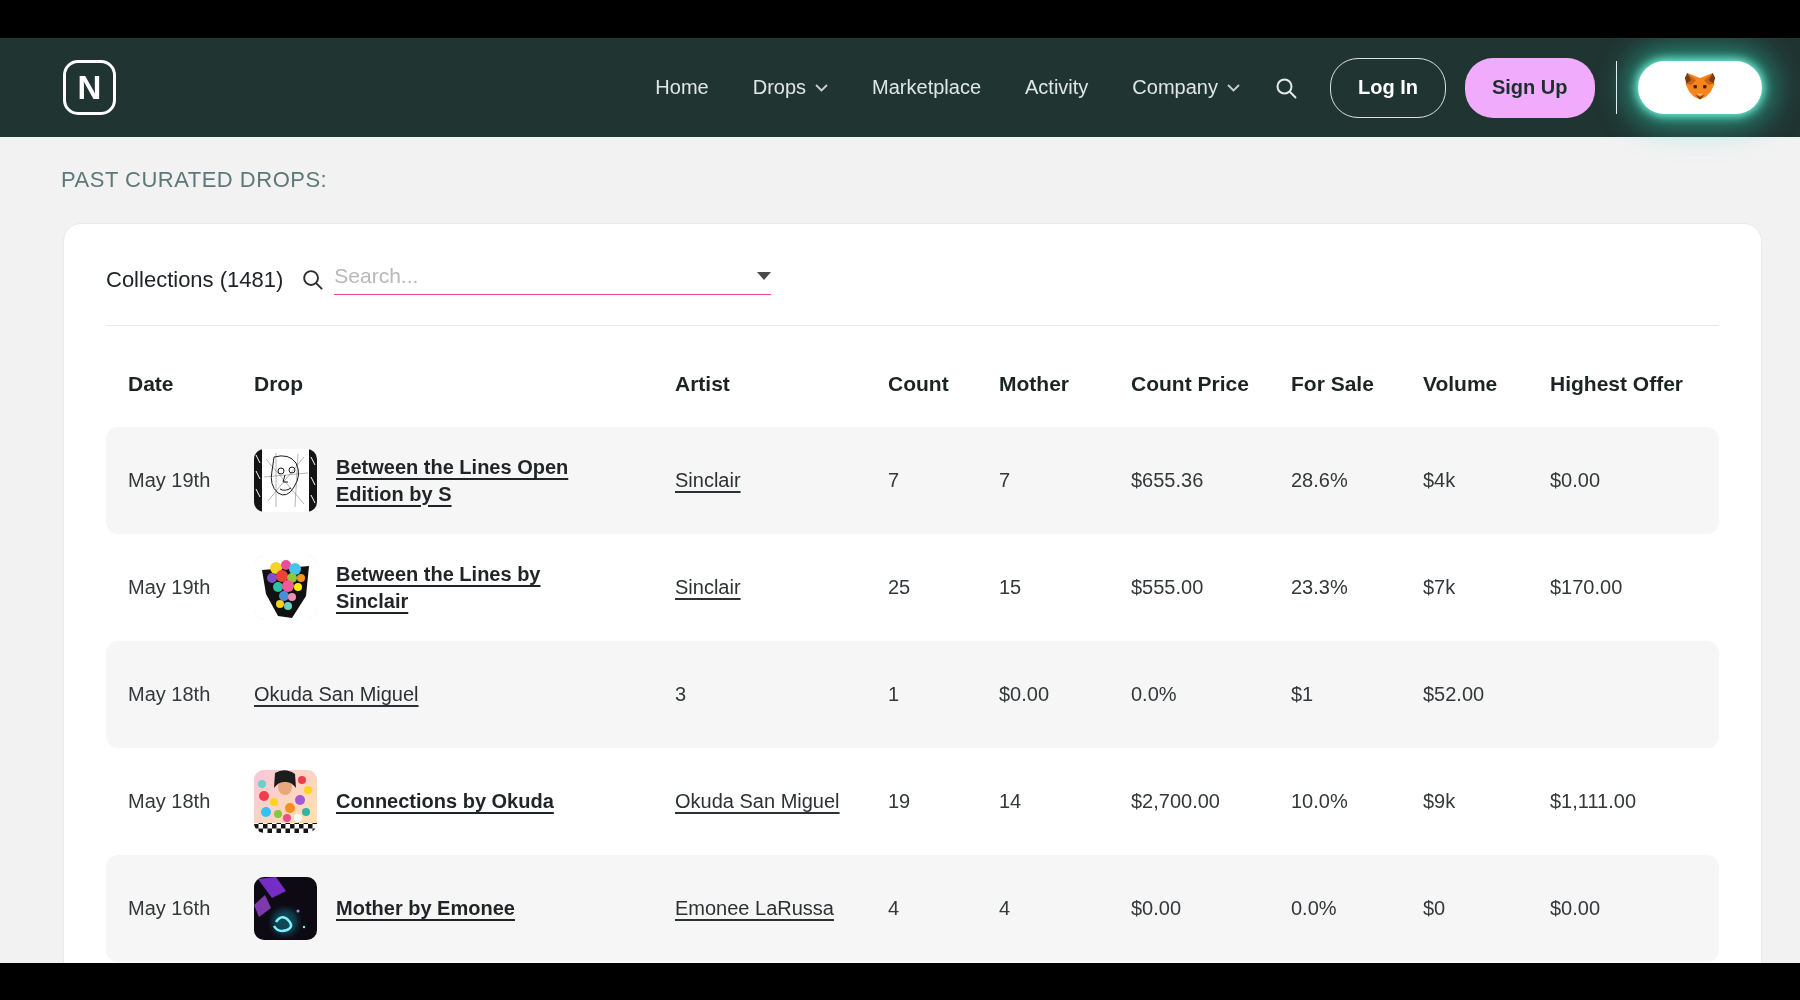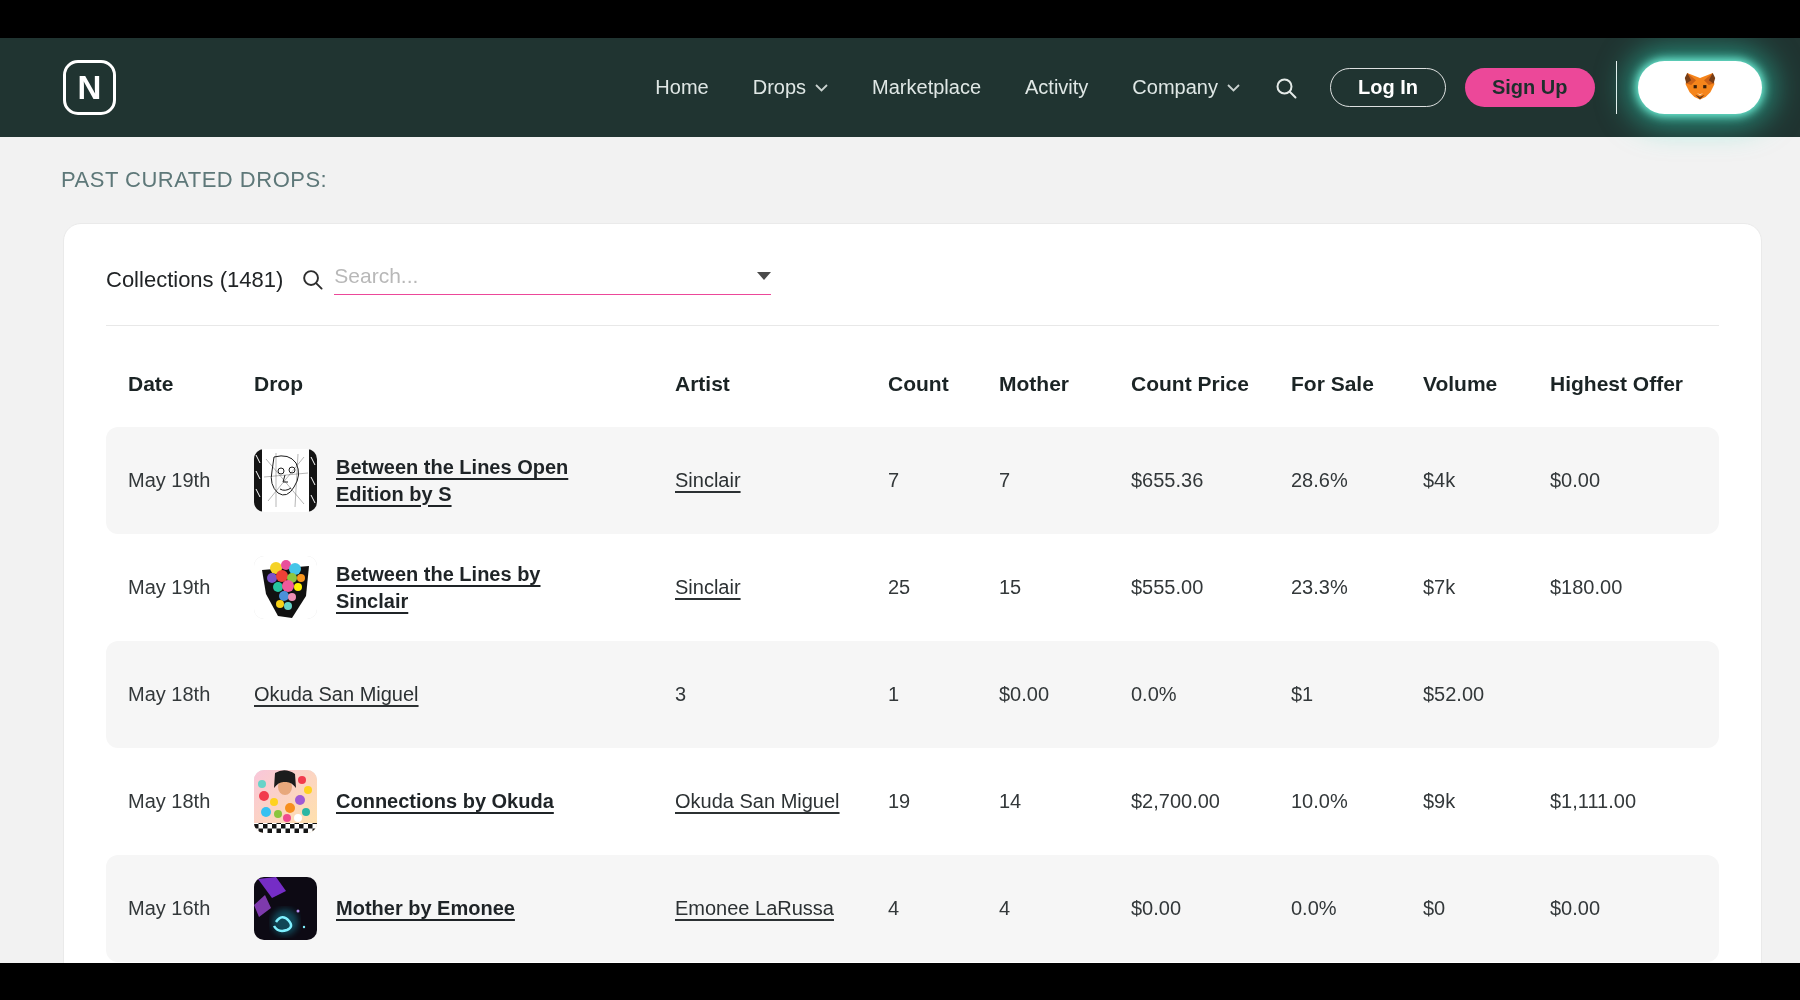--- a/index.html
+++ b/index.html
@@ -15,24 +15,24 @@
   .navbar { position:absolute; top:38px; left:0; width:100%; height:99px; background:#203431;
             display:flex; align-items:center; padding:0 38px 0 63px; z-index:40; }
   .logo-box { width:53px; height:55px; border:3.5px solid #fff; border-radius:15px;
               display:flex; align-items:center; justify-content:center;
               color:#fff; font-size:33px; font-weight:700; cursor:pointer; }
   .nav-spacer { flex:1; }
   .nav-links { display:flex; align-items:center; gap:44px; margin-right:34px; }
   .nav-item { display:flex; align-items:center; gap:9px; color:#dfe7e5; font-size:20px; cursor:pointer; }
   .chev { width:13px; height:8px; display:inline-block; }
   .nav-search { width:24px; height:24px; margin-right:32px; cursor:pointer; flex:none; }
-  .btn { height:39px; border-radius:28px; display:flex; align-items:center; justify-content:center;
+  .btn { height:60px; border-radius:28px; display:flex; align-items:center; justify-content:center;
          font-size:20px; font-weight:700; cursor:pointer; }
   .btn-login { padding:0 27px; border:1.5px solid rgba(255,255,255,.85); color:#fff; background:transparent; margin-right:19px; }
-  .btn-signup { padding:0 27px; background:#ec4899; color:#1d2f2c; margin-right:21px; }
+  .btn-signup { padding:0 27px; background:#f0abfc; color:#1d2f2c; margin-right:21px; }
   .vdivider { width:1.5px; height:53px; background:rgba(255,255,255,.95); margin-right:21px; }
   .btn-wallet { width:124px; height:53px; background:#fff;
                 box-shadow:0 0 10px 2px rgba(125,255,230,.95), 0 0 30px 12px rgba(47,222,190,.55); }
 
   
   .content { position:absolute; top:137px; left:0; width:100%; }
   .page-title { margin:30px 0 0 61px; font-size:22px; font-weight:400; letter-spacing:.5px; color:#5e7879; }
 
   .card { margin:30px 0 0 63px; width:1699px; background:#fff; border:1px solid #eaeaea;
           border-radius:18px 18px 0 0; padding:0 42px 80px 42px; min-height:760px; }
@@ -207,21 +207,21 @@
             </svg>
           </div>
           <span class="link drop-link">Between the Lines by Sinclair</span>
         </div>
         <div><span class="link artist-link">Sinclair</span></div>
         <div>25</div>
         <div>15</div>
         <div>$555.00</div>
         <div>23.3%</div>
         <div>$7k</div>
-        <div>$180.00</div>
+        <div>$170.00</div>
       </div>
 
       <div class="grid row alt">
         <div class="cell-date">May 18th</div>
         <div><span class="link artist-link">Okuda San Miguel</span></div>
         <div>3</div>
         <div>1</div>
         <div>$0.00</div>
         <div>0.0%</div>
         <div>$1</div>

